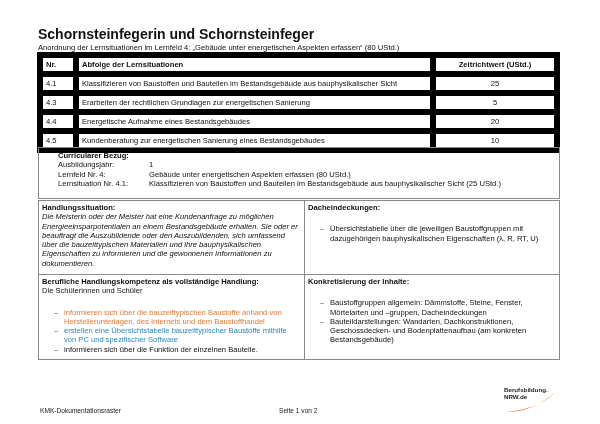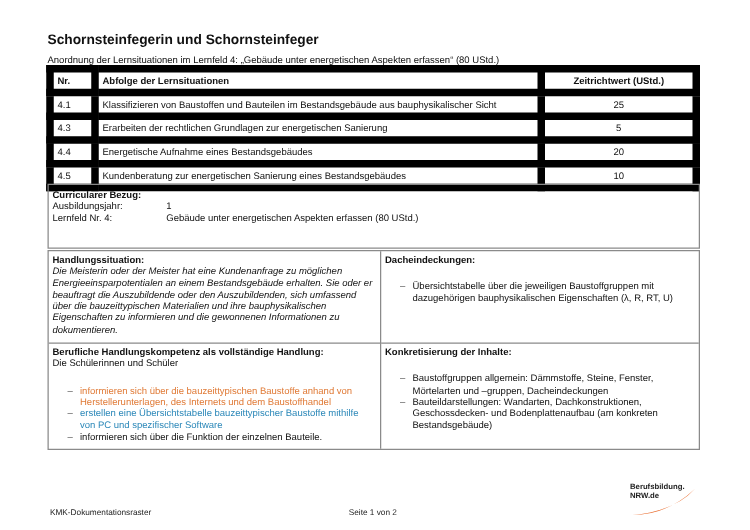--- a/index.html
+++ b/index.html
@@ -1,27 +1,27 @@
 <!DOCTYPE html>
 <html><head>
 <meta charset="utf-8">
 <style>
   html, body { margin: 0; padding: 0; background: #ffffff; }
   body { width: 600px; height: 424px; position: relative; overflow: hidden;
          font-family: "Liberation Sans", sans-serif; color: #111; font-size: 7.6px; line-height: 1.22; }
   .abs { position: absolute; }
-  #doc-title { left: 38px; top: 26px; font-weight: bold; font-size: 11px; }
+  #doc-title { left: 38px; top: 26px; font-weight: bold; font-size: 14px; }
   #intro { left: 38px; top: 43px; font-size: 7.6px; }
   table.ls { position: absolute; left: 37px; top: 52px; width: 523px; border-collapse: collapse; font-size: 7.6px; }
   table.ls th, table.ls td { border: 6px solid #000000; padding: 1px 3px; height: 11px; vertical-align: middle; }
   table.ls th { font-weight: bold; text-align: left; }
   table.ls th.zw, table.ls td.zw { text-align: center; width: 112px; }
   table.ls th.nr, table.ls td.nr { width: 24px; }
   .box { position: absolute; border: 1px solid #8a8a8a; box-sizing: border-box; }
-  #curric { left: 38px; top: 147px; width: 522px; height: 52px; padding: 3px 3px; }
+  #curric { left: 38px; top: 147px; width: 522px; height: 52px; padding: 3px 19px; }
   .bold { font-weight: bold; }
   .kv { display: flex; }
   .kv .k { width: 91px; flex: none; }
   #grid { position: absolute; left: 38px; top: 200px; width: 522px; height: 160px; border: 1px solid #8a8a8a; box-sizing: border-box; }
   .cell { position: absolute; box-sizing: border-box; padding: 2px 3px; }
   #c-hs { left: 0; top: 0; width: 266px; height: 74px; border-right: 1px solid #8a8a8a; border-bottom: 1px solid #8a8a8a; }
   #c-he { left: 266px; top: 0; width: 254px; height: 74px; border-bottom: 1px solid #8a8a8a; }
   #c-bk { left: 0; top: 74px; width: 266px; height: 84px; border-right: 1px solid #8a8a8a; }
   #c-ki { left: 266px; top: 74px; width: 254px; height: 84px; }
   ul.dash { list-style: none; margin: 12px; padding: 0; }
@@ -75,20 +75,24 @@
 <div class="box" id="curric">
   <div class="bold">Curricularer Bezug:</div>
   <div class="kv">
     <span class="k">Ausbildungsjahr:</span>
     <span>1</span>
   </div>
   <div class="kv">
     <span class="k">Lernfeld Nr. 4:</span>
     <span>Gebäude unter energetischen Aspekten erfassen (80 UStd.)</span>
   </div>
+  <div class="kv">
+    <span class="k">Lernsituation Nr. 4.1:</span>
+    <span>Klassifizieren von Baustoffen und Bauteilen im Bestandsgebäude aus bauphysikalischer Sicht (25 UStd.)</span>
+  </div>
 </div>
 
 <div id="grid">
   <div class="cell" id="c-hs">
     <div class="bold">Handlungssituation:</div>
     <div style="hyphens:auto;font-style:italic;" lang="de">Die Meisterin oder der Meister hat eine Kundenanfrage zu möglichen Energieeinsparpotentialen an einem Bestandsgebäude erhalten. Sie oder er beauftragt die Auszubildende oder den Auszubildenden, sich umfassend über die bauzeittypischen Materialien und ihre bauphysikalischen Eigenschaften zu informieren und die gewonnenen Informationen zu dokumentieren.</div>
   </div>
   <div class="cell" id="c-he">
     <div class="bold">Dacheindeckungen:</div>
     <ul class="dash">

